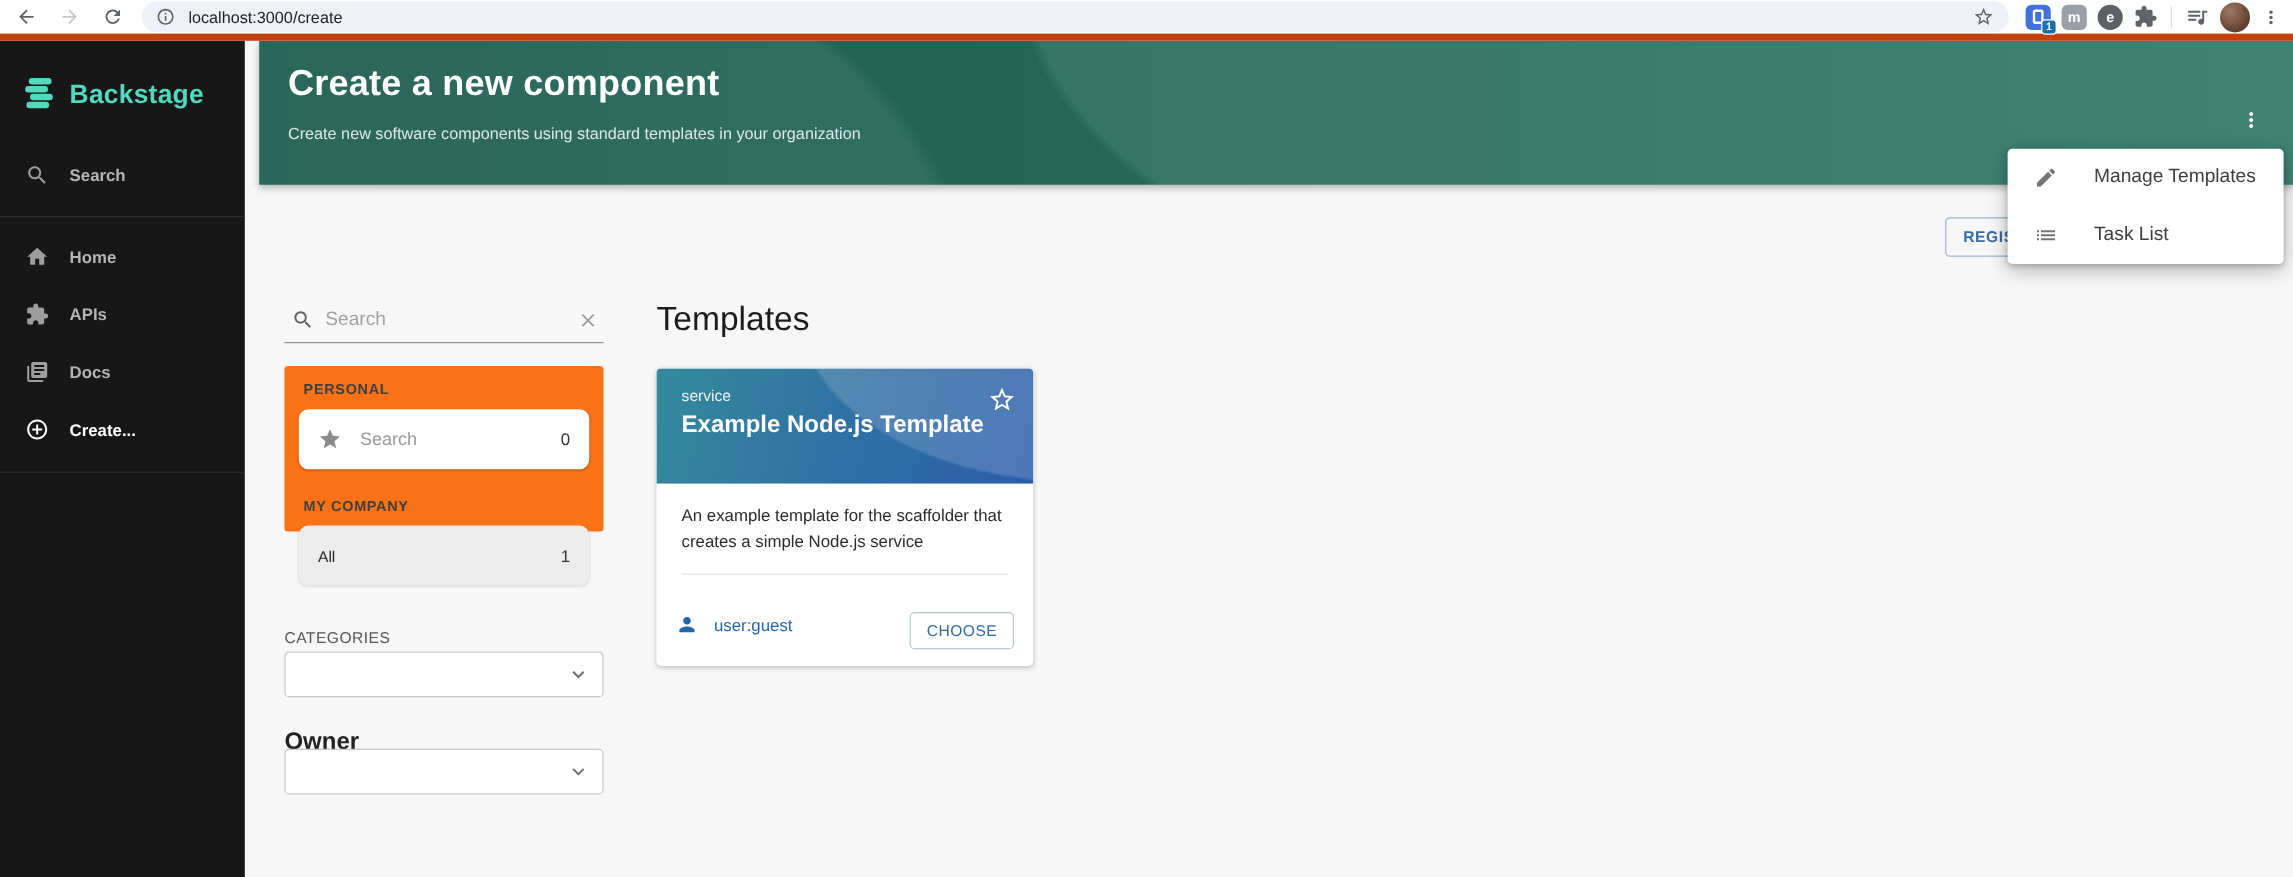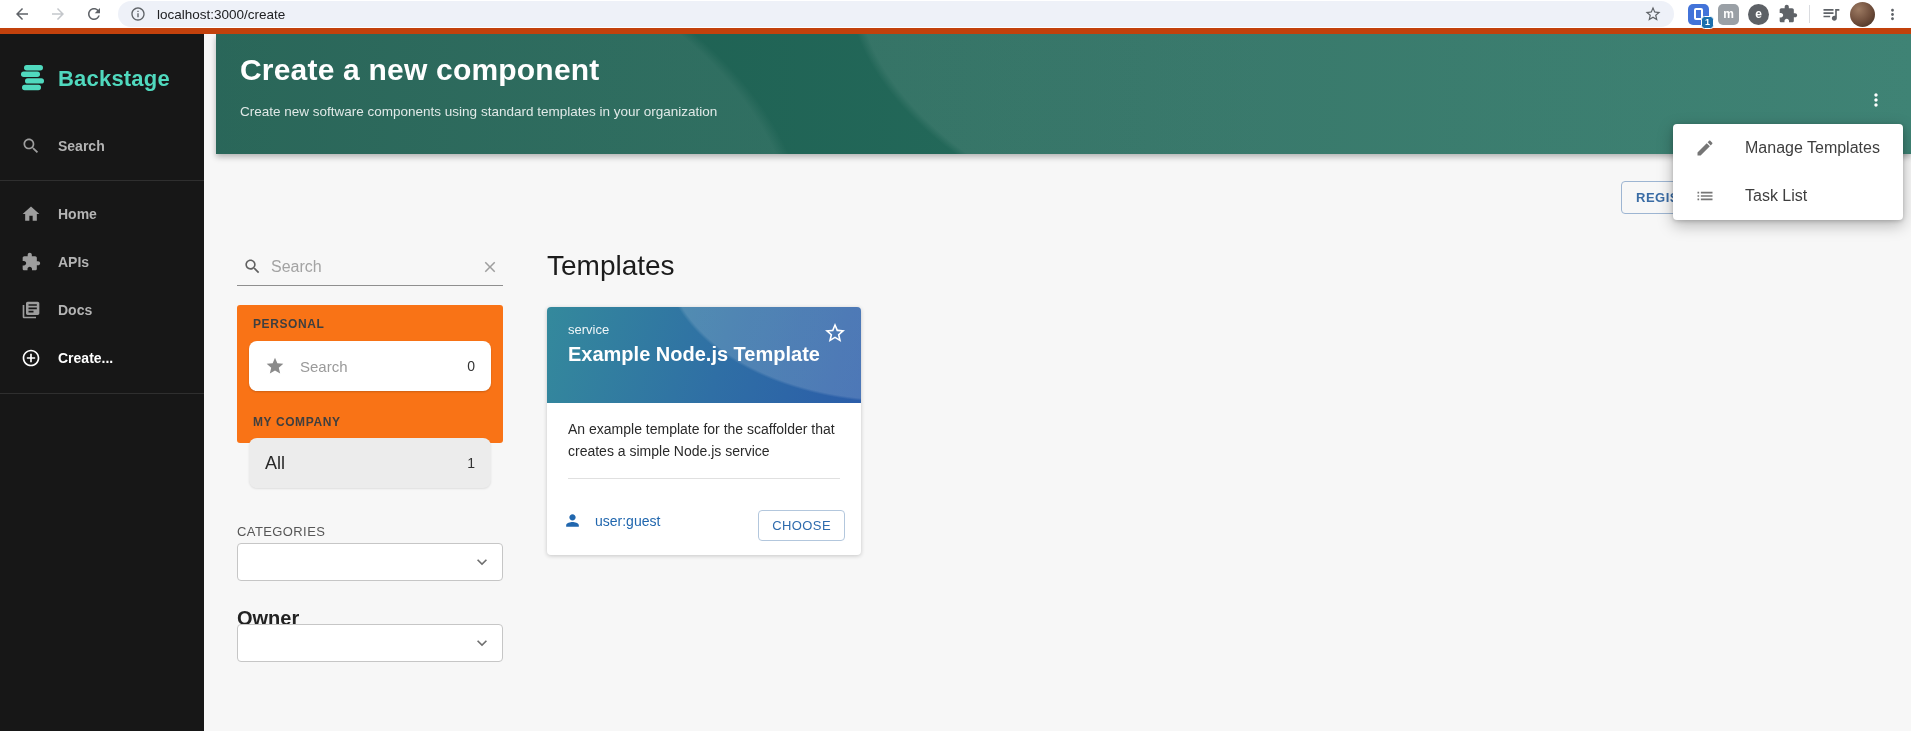--- a/index.html
+++ b/index.html
@@ -78,21 +78,21 @@
   .search-clear { width:18px; height:18px; fill:#9e9e9e; margin-right:4px; flex:0 0 auto; cursor:pointer; }
 
   .filter-panel { position:absolute; left:21px; top:151px; width:266px; height:138px; background:#f97316; border-radius:3px; }
   .fp-title { position:absolute; left:16px; font-size:12px; font-weight:700; color:#3f3f3f; letter-spacing:0.6px; }
   .fp-card { position:absolute; left:12px; width:242px; height:50px; border-radius:8px; display:flex; align-items:center;
              padding:0 16px; cursor:pointer; }
   .fp-card.white { background:#ffffff; box-shadow:0 1px 2px rgba(0,0,0,0.18); }
   .fp-card.gray { background:#ececec; box-shadow:0 1px 2px rgba(0,0,0,0.10); }
   .fp-card .star-ic { width:20px; height:20px; fill:#8a8a8a; margin-right:15px; }
   .fp-label-muted { font-size:15px; color:#9a9a9a; }
-  .fp-label-dark { font-size:18px; color:#282828; }
+  .fp-label-dark { font-size:13px; color:#282828; }
   .fp-count { margin-left:auto; font-size:14px; color:#333333; }
 
   .cat-label { position:absolute; left:21px; top:370px; font-size:13px; color:#565656; letter-spacing:0.4px; }
   .sel-box { position:absolute; left:21px; width:266px; height:38px; background:#fff; border:1px solid #c6c6c6; border-radius:4px;
              display:flex; align-items:center; justify-content:flex-end; padding-right:10px; cursor:pointer; }
   .sel-box svg { width:20px; height:20px; fill:#6f6f6f; }
   .sel-categories { top:389px; }
   .owner-label { position:absolute; left:21px; top:453px; font-size:20px; font-weight:700; color:#222; }
   .sel-owner { top:470px; }
 

